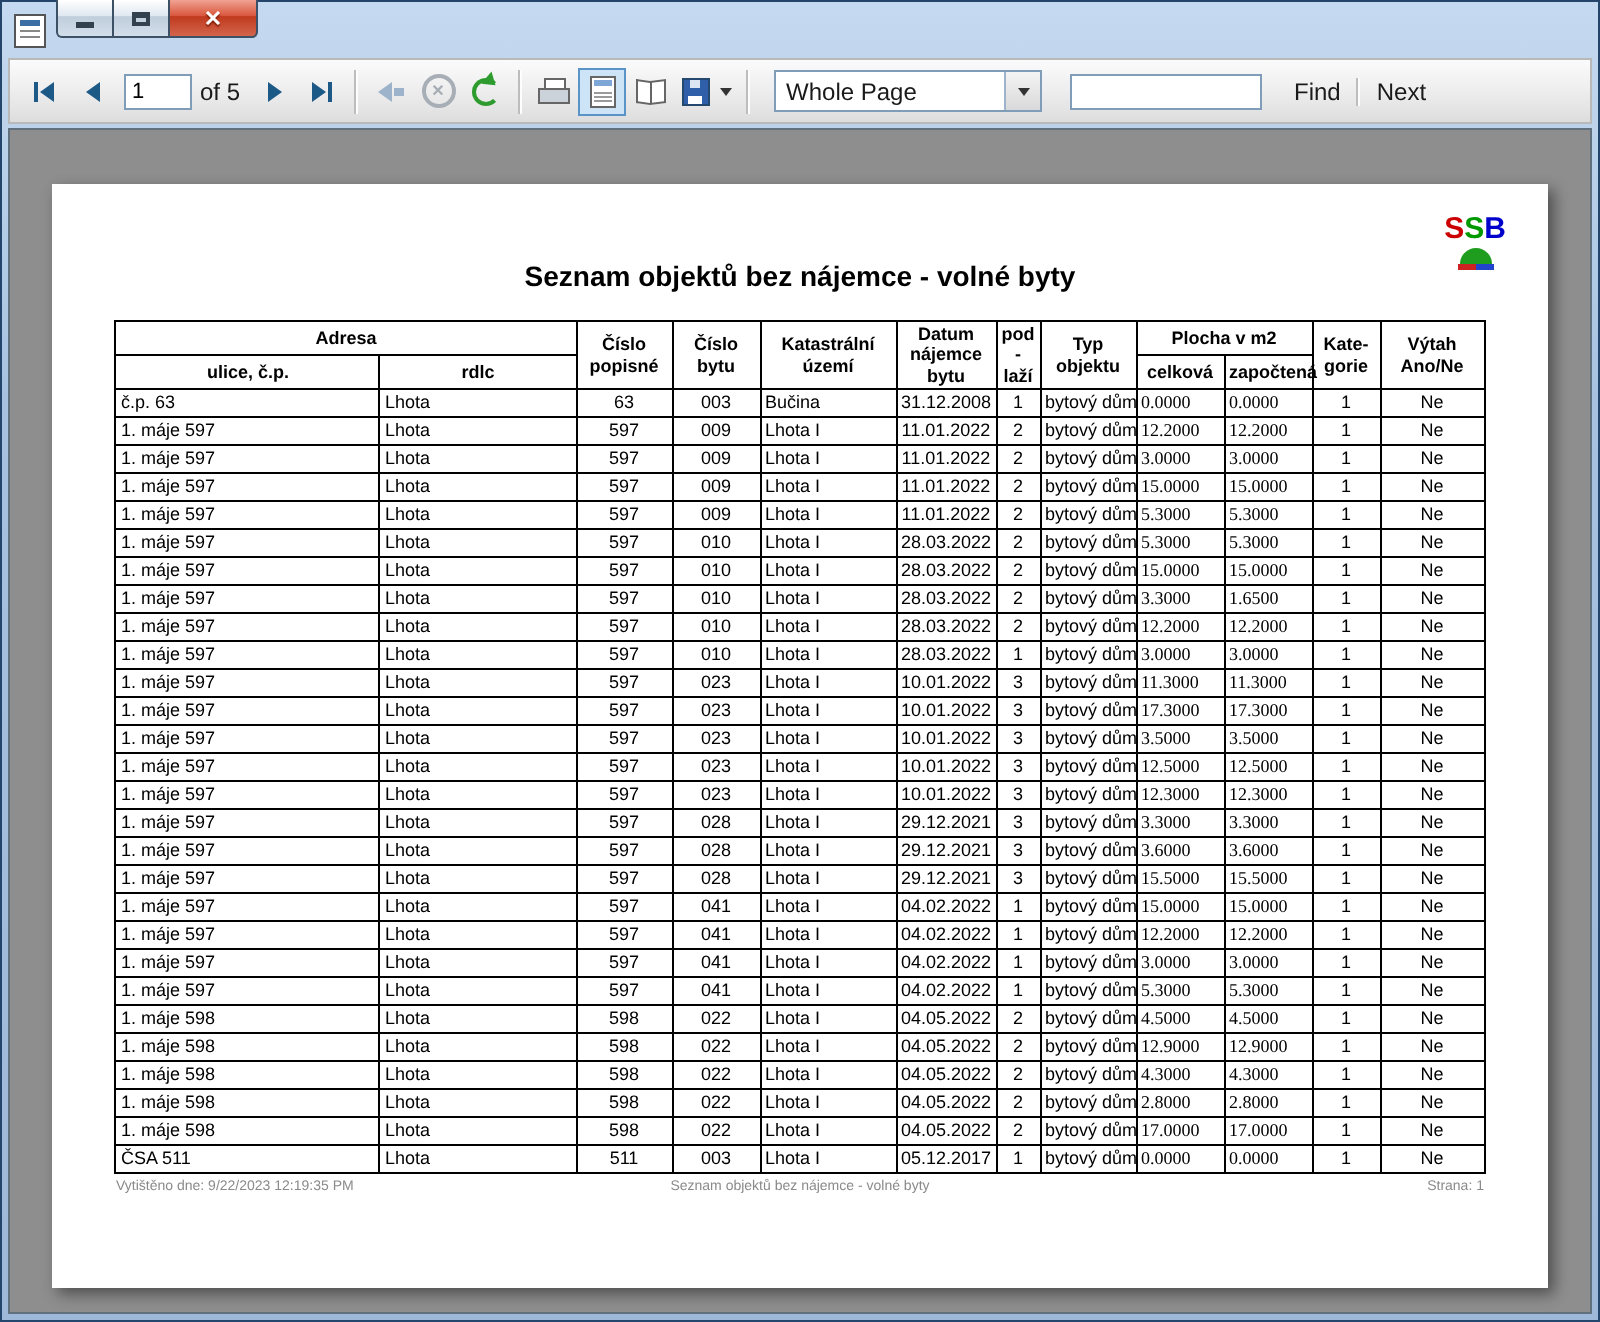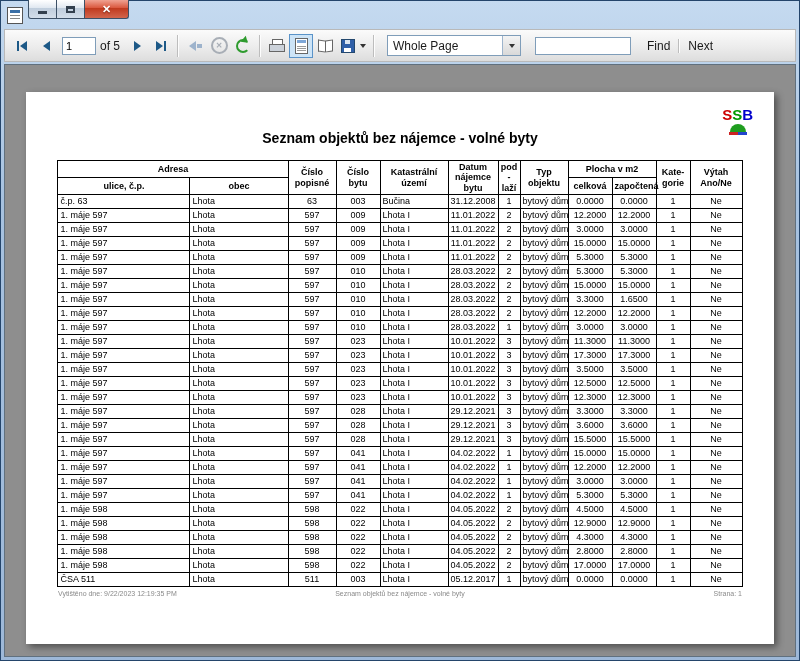--- a/index.html
+++ b/index.html
@@ -83,21 +83,21 @@
   .report-title{text-align:center;padding-top:38px;font-size:14px;font-weight:bold;color:#000;}
 
   .report-table{margin:14px auto 0;width:684px;border-collapse:collapse;table-layout:fixed;
     font-family:"Liberation Sans",sans-serif;}
   .report-table th{border:1px solid #000;font-size:9px;font-weight:bold;text-align:center;vertical-align:middle;
     padding:1px 2px;white-space:pre-line;line-height:1.15;}
   .report-table td{border:1px solid #000;font-size:9px;padding:0 2px;height:13px;line-height:13px;
     white-space:nowrap;overflow:hidden;text-align:center;}
   .report-table td:nth-child(1),.report-table td:nth-child(2),
   .report-table td:nth-child(5),.report-table td:nth-child(8){text-align:left;}
-  .report-table td:nth-child(9),.report-table td:nth-child(10){text-align:center;}
+  .report-table td:nth-child(9),.report-table td:nth-child(10){text-align:left;font-family:Liberation Serif, serif;}
 
   .page-footer{width:684px;margin:3px auto 0;display:flex;font-size:7px;color:#8a8a8a;}
   .pf-left{flex:1;text-align:left;}
   .pf-center{flex:2;text-align:center;}
   .pf-right{flex:1;text-align:right;}
 </style>
 </head>
 <body>
 
 <div class="window">
@@ -235,21 +235,21 @@
             <th rowspan="2">Typ
 objektu</th>
             <th colspan="2">Plocha v m2</th>
             <th rowspan="2">Kate-
 gorie</th>
             <th rowspan="2">Výtah
 Ano/Ne</th>
           </tr>
           <tr>
             <th>ulice, č.p.</th>
-            <th>obec</th>
+            <th>rdlc</th>
             <th>celková</th>
             <th>započtená</th>
           </tr>
         </thead>
         <tbody>
             <tr>
               <td>č.p. 63</td>
               <td>Lhota</td>
               <td>63</td>
               <td>003</td>

